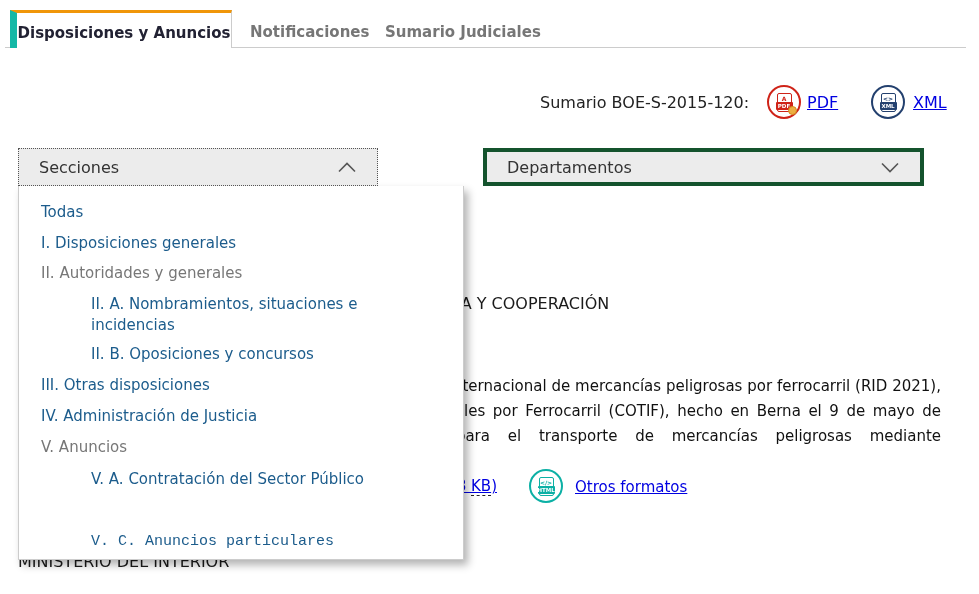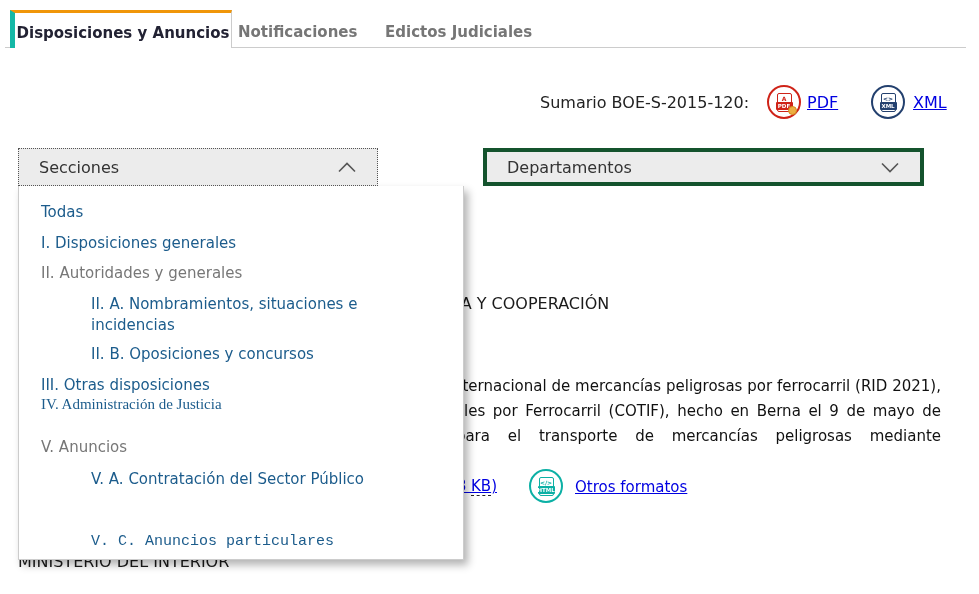--- a/index.html
+++ b/index.html
@@ -3,24 +3,24 @@
 <meta charset="utf-8">
 <style>
   * { margin:0; padding:0; box-sizing:border-box; }
   html,body { width:979px; height:594px; background:#ffffff; overflow:hidden;
               font-family:"DejaVu Sans","Liberation Sans",sans-serif; }
   .abs { position:absolute; }
 
   
   .tabline { top:47px; left:5px; width:961px; height:1px; background:#cccccc; z-index:1; }
   .tab-active { top:10px; left:10px; width:222px; height:38px; background:#ffffff;
-    border-top:3px solid #f09609; border-left:5px solid #14b8a6; border-right:1px solid #cccccc;
+    border-top:3px solid #f09609; border-left:7px solid #14b8a6; border-right:1px solid #cccccc;
     z-index:2; text-align:center; padding-top:11px; font-size:15px; font-weight:bold; color:#222233; }
   .tab-inactive { top:23px; font-size:15px; font-weight:bold; color:#767676; z-index:2; cursor:pointer; }
-  .tab-notif { left:238px;text-align:right; }
+  .tab-notif { left:250px;text-align:right; }
   .tab-edictos { left:385px; }
 
   
   .sumario-label { top:93px; left:540px; font-size:16px; color:#222222; }
   .file-link { font-size:16px; color:#0000e1; text-decoration:underline; cursor:pointer; }
   .pdf-link-top { top:93px; left:807px; }
   .xml-link-top { top:93px; left:913px; }
 
   .icon-circle { width:34px; height:34px; border-radius:50%; border:2px solid;
     display:flex; align-items:center; justify-content:center; background:#fff; }
@@ -66,32 +66,32 @@
     text-decoration:underline; z-index:1; cursor:pointer; }
 
   
   .panel { top:186px; left:18px; width:446px; height:374px; background:#ffffff;
     border:1px solid #cccccc; border-top:none; box-shadow:4px 5px 8px rgba(0,0,0,0.30); z-index:5; }
   .mi { position:absolute; left:22px; font-size:15px; line-height:21px; color:#1c5c8c; cursor:pointer; }
   .mi.indent { left:72px; max-width:305px; }
   .mi.plain { color:#777777; cursor:default; }
   .mi-0 { top:16px; }  .mi-1 { top:47px; }  .mi-2 { top:77px; }
   .mi-3 { top:108px; } .mi-4 { top:158px; } .mi-5 { top:189px; }
-  .mi-6 { top:208px;font-family:Liberation Serif, serif; } .mi-7 { top:251px; } .mi-8 { top:283px; }
+  .mi-6 { top:220px; } .mi-7 { top:251px; } .mi-8 { top:283px; }
   .mi-9 { top:314px; } .mi-10 { top:345px;font-family:Liberation Mono, monospace; }
 </style>
 </head>
 <body>
 
 <div class="abs tabline"></div>
 <div class="abs tab-active">
   <span>Disposiciones y Anuncios</span>
 </div>
 <div class="abs tab-inactive tab-notif">Notificaciones</div>
-<div class="abs tab-inactive tab-edictos">Edictos Judiciales</div>
+<div class="abs tab-inactive tab-edictos">Sumario Judiciales</div>
 
 <div class="abs sumario-label">Sumario BOE-S-2015-120:</div>
 
 <div class="abs icon-circle ic-pdf">
   <div class="doc doc-pdf">
     <div class="doc-glyph glyph-pdf">A</div>
     <div class="doc-badge badge-pdf">PDF</div>
     <div class="seal"></div>
   </div>
 </div>

